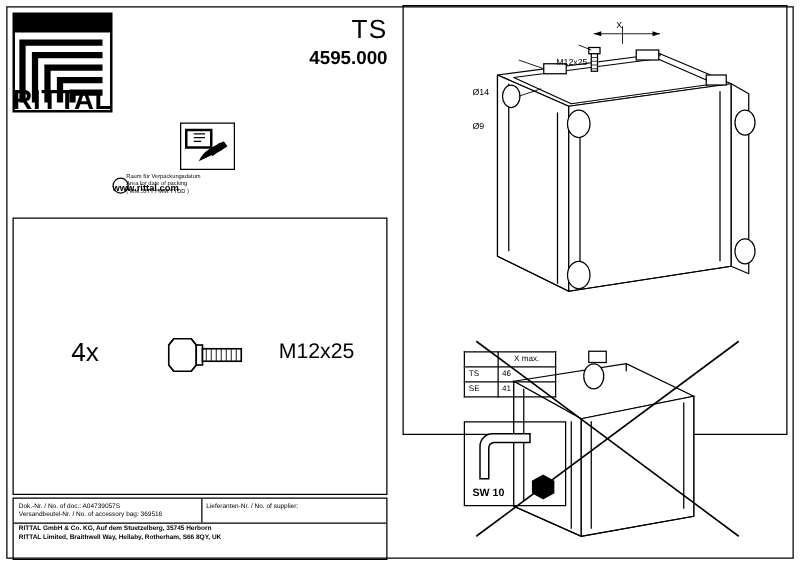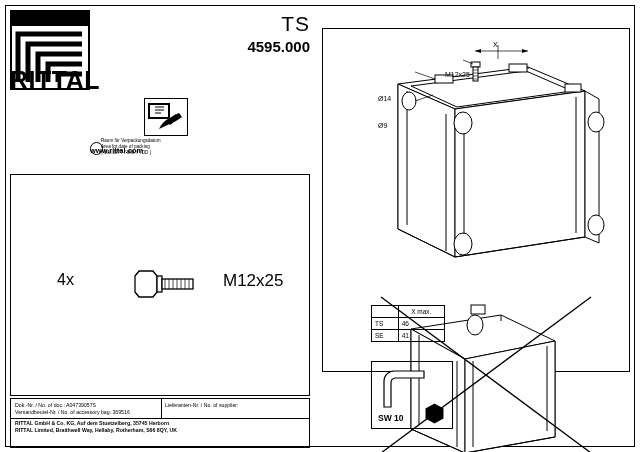--- a/index.html
+++ b/index.html
@@ -5,48 +5,48 @@
   html,body{margin:0;padding:0;background:#ffffff;}
   body{width:640px;height:452px;font-family:"Liberation Sans",sans-serif;color:#000;}
   .page{position:relative;width:640px;height:452px;box-sizing:border-box;}
   .frame{position:absolute;left:5px;top:5px;width:630px;height:442px;border:1px solid #000;box-sizing:border-box;}
 
   
   .left{position:absolute;left:6px;top:6px;width:310px;height:440px;}
 
   
   .logo-box{position:absolute;left:4px;top:4px;width:80px;height:80px;border:2px solid #000;box-sizing:border-box;overflow:hidden;}
-  .wordmark{position:absolute;left:4px;top:62px;width:84px;height:24px;font-weight:bold;font-size:25px;letter-spacing:0.5px;line-height:24px;}
+  .wordmark{position:absolute;left:4px;top:62px;width:84px;height:24px;font-weight:bold;font-size:22px;letter-spacing:0.5px;line-height:24px;}
 
   .title-ts{position:absolute;right:6px;top:6px;width:160px;text-align:right;font-size:21px;font-weight:normal;letter-spacing:1px;}
   .title-num{position:absolute;right:6px;top:32px;width:160px;text-align:right;font-size:15px;font-weight:bold;}
 
   
   .pack{position:absolute;left:95px;top:92px;width:130px;}
   .pack .icon{position:relative;width:44px;height:38px;border:1.5px solid #000;box-sizing:border-box;margin:0 auto;}
   .pack .caption{margin-top:2px;font-size:4.6px;line-height:6px;text-align:left;width:96px;}
   .www{position:absolute;left:84px;top:140px;font-size:7.5px;font-weight:bold;}
   .globe{position:absolute;left:84px;top:136px;width:11px;height:11px;border:1px solid #000;border-radius:50%;}
 
   
   .parts{position:absolute;left:4px;top:168px;width:300px;height:222px;border:1px solid #000;box-sizing:border-box;}
-  .parts .qty{position:absolute;left:46px;top:96px;font-size:16px;}
+  .parts .qty{position:absolute;left:46px;top:96px;font-size:21px;}
   .parts .code{position:absolute;left:212px;top:96px;font-size:17px;}
   .bolt{position:absolute;left:120px;top:92px;width:70px;height:34px;}
 
   
   .footer{position:absolute;left:4px;top:392px;width:300px;height:50px;border:1px solid #000;box-sizing:border-box;font-size:5.2px;line-height:7px;padding:3px 4px;}
   .footer .row1{display:flex;}
   .footer .row1 .a{width:150px;}
   .footer .bold{font-weight:bold;margin-top:4px;}
   .footer .divider{position:absolute;left:0;top:19px;width:100%;height:1px;background:#000;}
   .footer .vdiv{position:absolute;left:150px;top:0;width:1px;height:19px;background:#000;}
 
   
-  .right{position:absolute;left:322px;top:28px;width:308px;height:344px;border:1px solid #000;box-sizing:border-box;}
+  .right{position:absolute;left:322px;top:4px;width:308px;height:344px;border:1px solid #000;box-sizing:border-box;}
   .right svg{display:block;}
 
   
   .tbl{position:absolute;left:48px;top:276px;width:74px;font-size:6.5px;border-collapse:collapse;}
   .tbl td{border:1px solid #000;height:11px;padding:0 3px;}
   .tbl .hdr{text-align:center;}
 
   
   .swbox{position:absolute;left:48px;top:332px;width:82px;height:68px;border:1px solid #000;box-sizing:border-box;}
   .swbox .lab{position:absolute;left:6px;bottom:5px;font-size:8.5px;font-weight:bold;}

